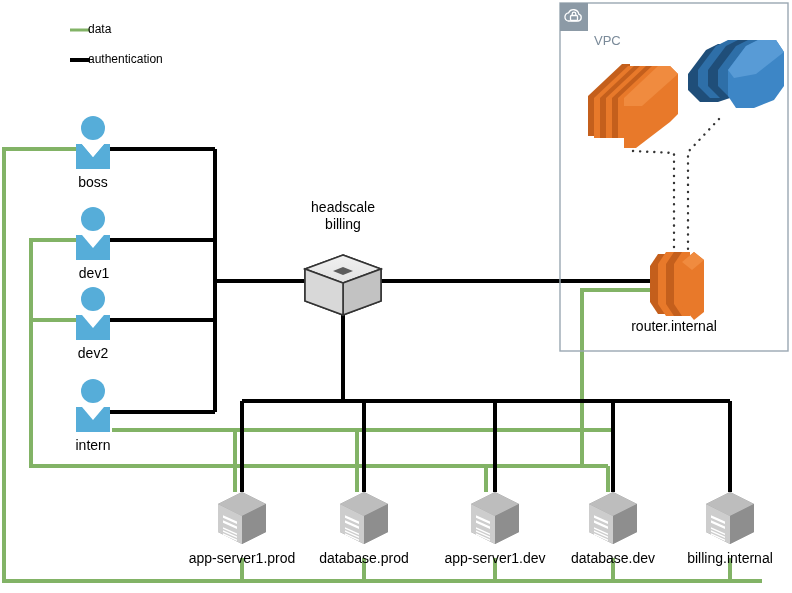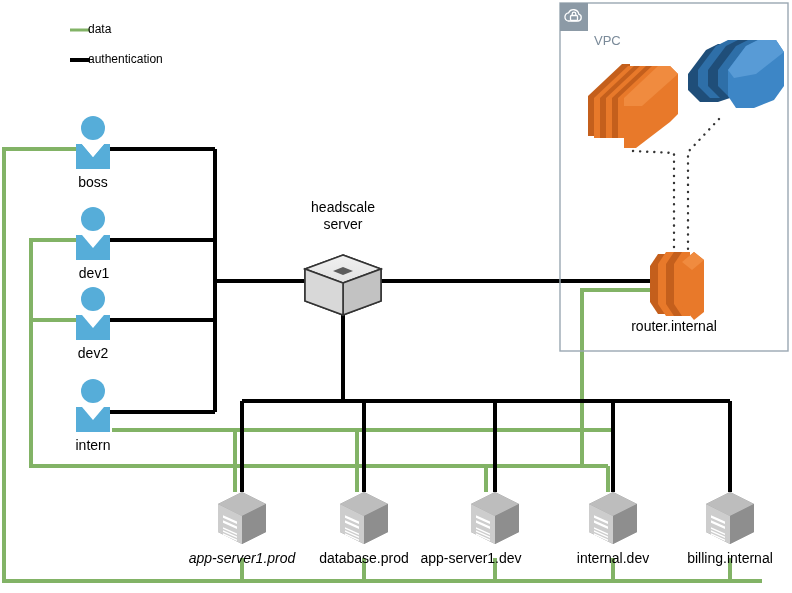--- a/index.html
+++ b/index.html
@@ -260,25 +260,25 @@
 
   <div class="lbl-legend" style="left:88px; top:21px;">data</div>
   <div class="lbl-legend" style="left:88px; top:51px;">authentication</div>
 
   <div class="lbl" style="left:93px; top:175px;">boss</div>
   <div class="lbl" style="left:94px; top:266px;">dev1</div>
   <div class="lbl" style="left:93px; top:346px;">dev2</div>
   <div class="lbl" style="left:93px; top:438px;">intern</div>
 
   <div class="lbl-big" style="left:343px; top:199px;">headscale</div>
-  <div class="lbl-big" style="left:343px; top:216px;">server</div>
+  <div class="lbl-big" style="left:343px; top:216px;">billing</div>
 
   <div class="vpc-title" style="left:594px; top:9px;">VPC</div>
 
   <div class="lbl-big" style="left:674px; top:318px;">router.internal</div>
 
-  <div class="lbl" style="left:242px; top:551px;font-style:italic;">app-server1.prod</div>
+  <div class="lbl" style="left:242px; top:551px;">app-server1.prod</div>
   <div class="lbl" style="left:364px; top:551px;">database.prod</div>
-  <div class="lbl" style="left:471px; top:551px;">app-server1.dev</div>
-  <div class="lbl" style="left:613px; top:551px;">internal.dev</div>
+  <div class="lbl" style="left:495px; top:551px;">app-server1.dev</div>
+  <div class="lbl" style="left:613px; top:551px;">database.dev</div>
   <div class="lbl" style="left:730px; top:551px;">billing.internal</div>
 
 </div>
 
 </body></html>

